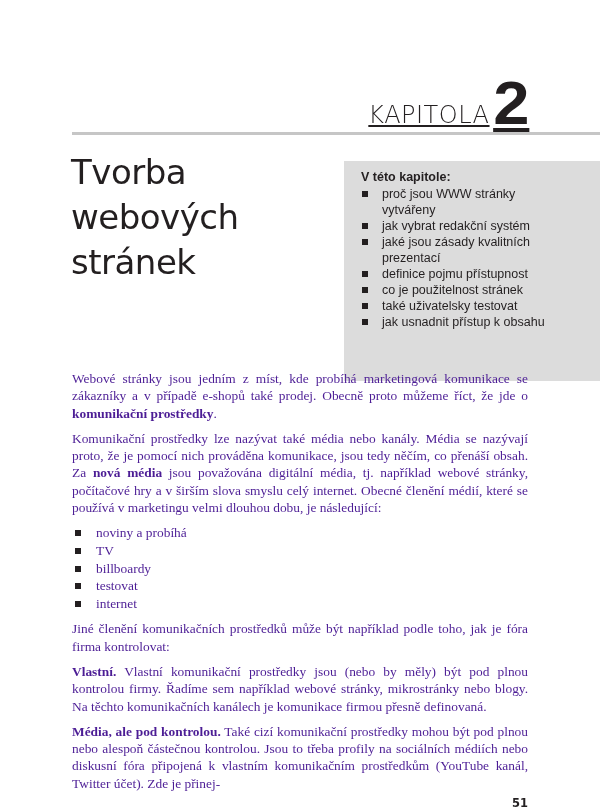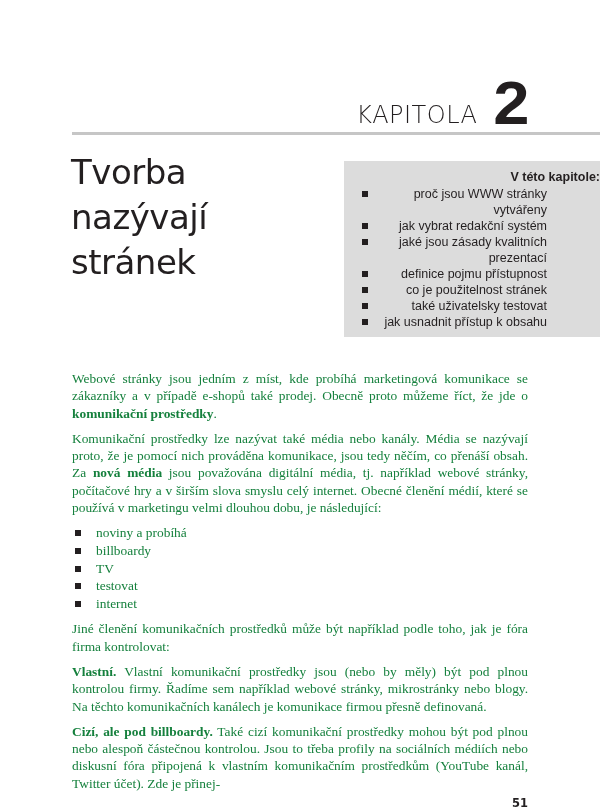--- a/index.html
+++ b/index.html
@@ -2,54 +2,54 @@
 <html><head>
 <meta charset="utf-8">
 <style>
   html, body { margin: 0; padding: 0; }
   body {
     width: 600px; height: 808px; background: #ffffff; position: relative; overflow: hidden;
     color: #231f20;
   }
   .chapter-label {
     position: absolute; right: 72px; top: 78px;
-    display: flex; align-items: flex-end; gap: 16px;
+    display: flex; align-items: flex-end; gap: 4px; text-decoration: underline;
   }
   .chapter-word {
     font-family: "DejaVu Sans", sans-serif; font-weight: 300;
     font-size: 24px; letter-spacing: 0.5px; color: #231f20; line-height: 1; margin-bottom: 2px;
     font-stretch: condensed;
   }
   .chapter-num {
     font-family: "Liberation Sans", sans-serif; font-weight: 900; font-size: 62px;
     line-height: 0.82; color: #231f20; transform: scaleX(1.05);
   }
   .rule {
     position: absolute; left: 72px; right: 0; top: 132px; height: 3px; background: #c6c6c6;
   }
   .chapter-title {
     position: absolute; left: 71px; top: 150px; margin: 0;
     font-family: "DejaVu Sans", sans-serif; font-weight: 400; font-size: 34px; line-height: 45px;
     color: #231f20; letter-spacing: -0.5px;
   }
   .chapter-title span { display: block; }
   .toc-box {
-    position: absolute; left: 344px; top: 161px; right: 0; height: 176px;
+    position: absolute; left: 344px; top: 161px; right: 0; height: 220px;
     background: #dcdcdc; padding: 8px 0 0 17px; box-sizing: border-box;
-    font-family: "Liberation Sans", sans-serif; font-size: 12.5px; color: #231f20; text-align: right;
+    font-family: "Liberation Sans", sans-serif; font-size: 12.5px; color: #231f20;
   }
   .toc-heading { font-weight: bold; line-height: 16px; margin-bottom: 1px; }
   .toc-list { list-style: none; margin: 0; padding: 0; }
   .toc-list li { position: relative; padding-left: 21px; line-height: 16px; width: 165px; }
   .toc-list li .bullet {
     position: absolute; left: 1px; top: 5px; width: 6px; height: 6px; background: #231f20;
   }
   .body-text {
     position: absolute; left: 72px; width: 456px; top: 370px;
-    font-family: "Liberation Serif", serif; font-size: 13.4px; line-height: 17.3px; color: #15803d;
+    font-family: "Liberation Serif", serif; font-size: 13.4px; line-height: 17.3px; color: #4c1d95;
     text-align: justify;
   }
   .body-text p { margin: 0 0 8px 0; }
   .body-text b { font-weight: bold; }
   .media-list { list-style: none; margin: 0 0 8px 0; padding: 0; }
   .media-list li { position: relative; padding-left: 24px; line-height: 17.6px; }
   .media-list li .bullet {
     position: absolute; left: 3px; top: 6px; width: 6px; height: 6px; background: #231f20;
   }
   .page-number {
@@ -62,21 +62,21 @@
 
 <div class="chapter-label">
   <span class="chapter-word">KAPITOLA</span>
   <span class="chapter-num">2</span>
 </div>
 
 <div class="rule"></div>
 
 <h1 class="chapter-title">
   <span>Tvorba</span>
-  <span>nazývají</span>
+  <span>webových</span>
   <span>stránek</span>
 </h1>
 
 <div class="toc-box">
   <div class="toc-heading">V této kapitole:</div>
   <ul class="toc-list">
     <li><span class="bullet"></span><span>proč jsou WWW stránky vytvářeny</span></li>
     <li><span class="bullet"></span><span>jak vybrat redakční systém</span></li>
     <li><span class="bullet"></span><span>jaké jsou zásady kvalitních prezentací</span></li>
     <li><span class="bullet"></span><span>definice pojmu přístupnost</span></li>
@@ -84,23 +84,23 @@
     <li><span class="bullet"></span><span>také uživatelsky testovat</span></li>
     <li><span class="bullet"></span><span>jak usnadnit přístup k obsahu</span></li>
   </ul>
 </div>
 
 <div class="body-text">
   <p><span>Webové stránky jsou jedním z míst, kde probíhá marketingová komunikace se zákazníky a v případě e-shopů také prodej. Obecně proto můžeme říct, že jde o </span><b>komunikační prostředky</b><span>.</span></p>
   <p><span>Komunikační prostředky lze nazývat také média nebo kanály. Média se nazývají proto, že je pomocí nich prováděna komunikace, jsou tedy něčím, co přenáší obsah. Za </span><b>nová média</b><span> jsou považována digitální média, tj. například webové stránky, počítačové hry a v širším slova smyslu celý internet. Obecné členění médií, které se používá v marketingu velmi dlouhou dobu, je následující:</span></p>
   <ul class="media-list">
     <li><span class="bullet"></span><span>noviny a probíhá</span></li>
+    <li><span class="bullet"></span><span>TV</span></li>
     <li><span class="bullet"></span><span>billboardy</span></li>
-    <li><span class="bullet"></span><span>TV</span></li>
     <li><span class="bullet"></span><span>testovat</span></li>
     <li><span class="bullet"></span><span>internet</span></li>
   </ul>
   <p>Jiné členění komunikačních prostředků může být například podle toho, jak je fóra firma kontrolovat:</p>
   <p><b>Vlastní.</b><span> Vlastní komunikační prostředky jsou (nebo by měly) být pod plnou kontrolou firmy. Řadíme sem například webové stránky, mikrostránky nebo blogy. Na těchto komunikačních kanálech je komunikace firmou přesně definovaná.</span></p>
-  <p><b>Cizí, ale pod billboardy.</b><span> Také cizí komunikační prostředky mohou být pod plnou nebo alespoň částečnou kontrolou. Jsou to třeba profily na sociálních médiích nebo diskusní fóra připojená k vlastním komunikačním prostředkům (YouTube kanál, Twitter účet). Zde je přinej-</span></p>
+  <p><b>Média, ale pod kontrolou.</b><span> Také cizí komunikační prostředky mohou být pod plnou nebo alespoň částečnou kontrolou. Jsou to třeba profily na sociálních médiích nebo diskusní fóra připojená k vlastním komunikačním prostředkům (YouTube kanál, Twitter účet). Zde je přinej-</span></p>
 </div>
 
 <div class="page-number">51</div>
 
 </body></html>

